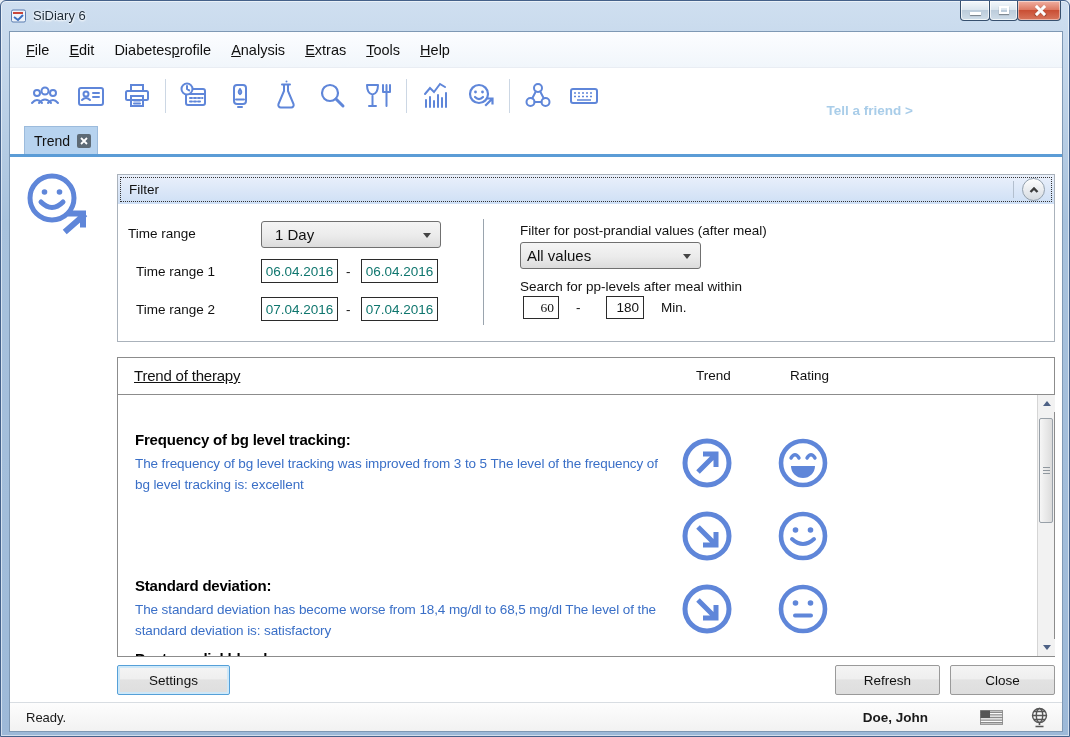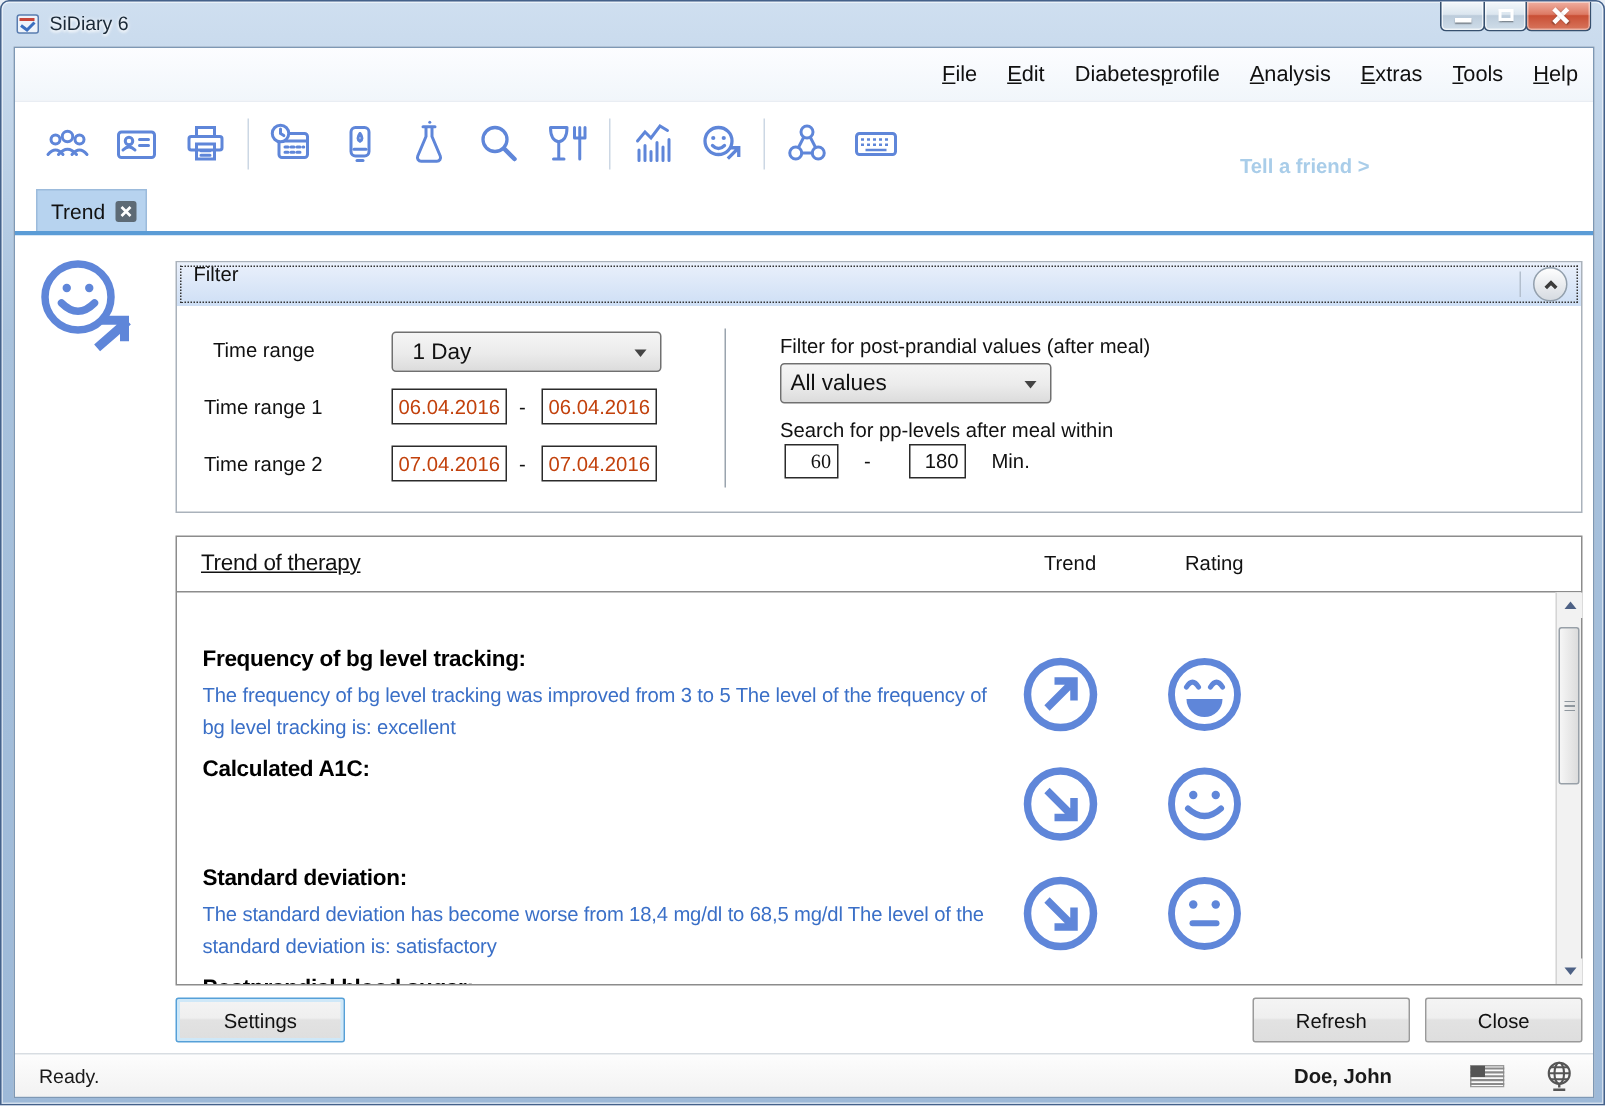--- a/index.html
+++ b/index.html
@@ -33,21 +33,21 @@
   .glyph-x:before,.glyph-x:after { content:""; position:absolute; left:5px; top:-1px; width:3px; height:13px;
     background:#fff; box-shadow:0 1px 1px rgba(0,0,0,.35); }
   .glyph-x:before { transform:rotate(45deg);} .glyph-x:after { transform:rotate(-45deg); }
 
   
   .inner { position:absolute; top:30px; left:8px; width:1054px; height:701px;
     background:#fff; border:1px solid #7e98b4; }
 
   .menubar { position:absolute; top:0; left:0; right:0; height:36px; display:flex; align-items:center;
     padding-left:6px; background:linear-gradient(#fcfdff,#f1f6fb); border-bottom:1px solid #e9edf3;
-    font-size:14.5px; color:#101010;justify-content:flex-end; }
+    font-size:14.5px; color:#101010; }
   .menuitem { padding:0 10px; cursor:default; }
   .hk { text-decoration:underline; }
 
   .toolbar { position:absolute; top:36px; left:0; right:0; height:56px; background:#fff;
     display:flex; align-items:center; padding-left:12px; }
   .tbtn { width:46px; height:44px; display:flex; align-items:center; justify-content:center; }
   .tsep { width:1px; height:34px; background:#ccd7e4; margin:0 5px; }
   .tellafriend { position:absolute; right:149px; bottom:6px; color:#a9cde9; font-weight:bold; font-size:13.5px; }
 
   .tabrow { position:absolute; top:92px; left:0; right:0; height:33px; }
@@ -58,34 +58,34 @@
   .tabclose { width:14px; height:14px; margin-left:7px; background:#5d6a75; border-radius:2px;
     display:flex; align-items:center; justify-content:center; }
 
   .content { position:absolute; top:125px; left:0; right:0; bottom:29px; background:#fff; }
 
   
   .filter-panel { position:absolute; left:107px; top:17px; width:938px; height:168px;
     border:1px solid #aab2bb; background:#fff; }
   .filter-header { position:absolute; top:0; left:0; right:0; height:29px;
     background:linear-gradient(#eaf0fb,#cedff5); outline:1px dotted #333; outline-offset:-3px;
-    display:flex; font-size:13.5px; color:#111; padding-left:11px; }
+    display:flex; align-items:center; font-size:13.5px; color:#111; padding-left:11px; }
   .hdr-sep { position:absolute; right:40px; top:6px; width:1px; height:17px; background:#b3bfce; }
   .collapse-btn { position:absolute; right:9px; top:3px; width:23px; height:23px; border-radius:50%;
     border:1px solid #93a0ad; background:linear-gradient(#fefefe,#d6dbe1); display:flex;
     align-items:center; justify-content:center; }
 
   .flabel { position:absolute; font-size:13.5px; color:#111; }
   .combo { position:absolute; height:27px; border:1px solid #707070; border-radius:3px;
     background:linear-gradient(#f5f5f5,#ebebeb 55%,#dcdcdc); display:flex; align-items:center;
     font-size:15px; color:#111; }
   .combo .ctext { padding-left:13px; }
   .combo .carrow { position:absolute; right:9px; top:11px; width:0; height:0;
     border-left:4.5px solid transparent; border-right:4.5px solid transparent; border-top:5.5px solid #444; }
-  .dinput { position:absolute; height:24px; border:1px solid #2b2b2b; font-size:13.5px; color:#c2410c;
+  .dinput { position:absolute; height:24px; border:1px solid #2b2b2b; font-size:13.5px; color:#0f766e;
     text-align:center; font-family:"Liberation Sans",sans-serif; background:#fff; }
   .ninput { position:absolute; height:23px; border:1px solid #2b2b2b; font-size:13.5px; color:#111;
     text-align:right; padding-right:4px; font-family:"Liberation Sans",sans-serif; background:#fff; }
   .dash { position:absolute; font-size:13.5px; color:#111; }
   .vdivider { position:absolute; left:365px; top:44px; width:1px; height:106px; background:#9aa4ae; }
 
   
   .trend-panel { position:absolute; left:107px; top:200px; width:938px; height:300px;
     border:1px solid #8c8c8c; background:#fff; }
   .tp-head { position:absolute; top:0; left:0; right:0; height:37px; border-bottom:1px solid #8c8c8c; }
@@ -299,21 +299,21 @@
         <div class="filter-header">
           <span>Filter</span>
           <span class="hdr-sep"></span>
           <div class="collapse-btn">
             <svg width="14" height="14" viewBox="0 0 14 14">
                 <path d="M3.5,9 L7,5.5 L10.5,9" fill="none" stroke="#3c3c3c" stroke-width="2.4"></path>
               </svg>
           </div>
         </div>
 
-        <span class="flabel" style="left:24px; top:51px;">Time range</span>
+        <span class="flabel" style="left:10px; top:51px;">Time range</span>
         <div class="combo" style="left:143px; top:46px; width:180px;">
           <span class="ctext">1 Day</span>
           <span class="carrow"></span>
         </div>
 
         <span class="flabel" style="left:18px; top:89px;">Time range 1</span>
         <input class="dinput" style="left: 143px; top: 84px; width: 77px;" value="06.04.2016">
         <span class="dash" style="left:228px; top:89px;">-</span>
         <input class="dinput" style="left: 243px; top: 84px; width: 77px;" value="06.04.2016">
 
@@ -358,21 +358,20 @@
               <span class="ricon r">
                 <svg width="52" height="52" viewBox="0 0 52 52" fill="none" stroke="#5f86d9">
                     <circle cx="26" cy="26" r="22" stroke-width="4.6"></circle>
                     <path d="M14,21 q4,-6.5 8,0 M30,21 q4,-6.5 8,0" stroke-width="3.4" stroke-linecap="round"></path>
                     <path d="M14,29 a12,12 0 0 0 24,0 Z" fill="#5f86d9" stroke="none"></path>
                   </svg>
               </span>
             </div>
 
             <div class="trow">
-              <h3>Calculated A1C:</h3>
               <span class="ricon t">
                 <svg width="52" height="52" viewBox="0 0 52 52" fill="none" stroke="#5f86d9">
                     <circle cx="26" cy="26" r="22" stroke-width="5"></circle>
                     <path d="M17,17 L33,33 M22,35 H35 V22" stroke-width="5"></path>
                   </svg>
               </span>
               <span class="ricon r">
                 <svg width="52" height="52" viewBox="0 0 52 52" fill="none" stroke="#5f86d9">
                     <circle cx="26" cy="26" r="22" stroke-width="4.6"></circle>
                     <circle cx="18.5" cy="20" r="2.8" fill="#5f86d9" stroke="none"></circle>

